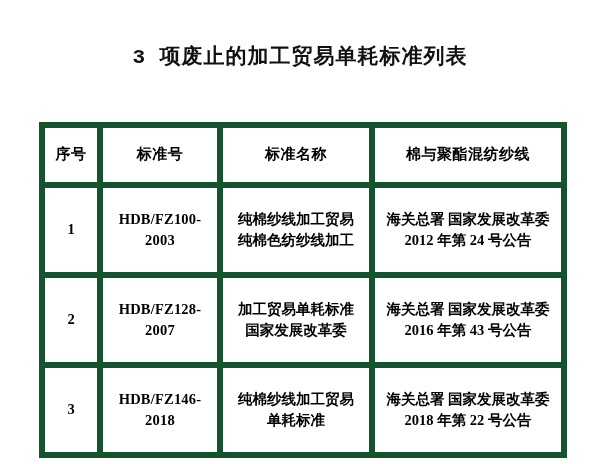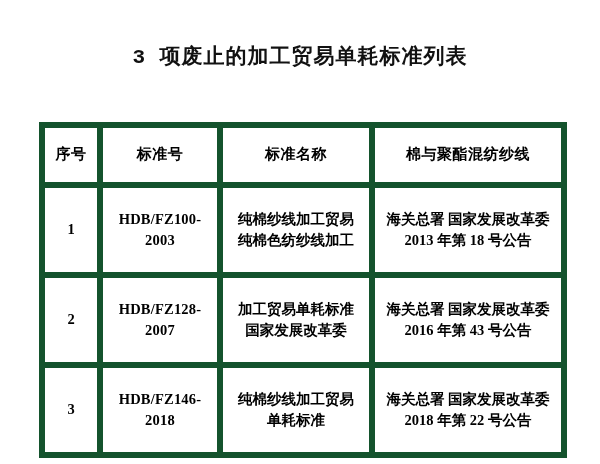--- a/index.html
+++ b/index.html
@@ -113,21 +113,21 @@
           </td>
           <td>
             <span class="cell-lines">
               <span>纯棉纱线加工贸易</span>
               <span>纯棉色纺纱线加工</span>
             </span>
           </td>
           <td>
             <span class="cell-lines">
               <span>海关总署 国家发展改革委</span>
-              <span>2013 年第 18 号公告</span>
+              <span>2012 年第 24 号公告</span>
             </span>
           </td>
         </tr>
 
         <tr>
           <td class="num-cell">2</td>
           <td>
             <span class="cell-lines code-cell">
               <span>HDB/FZ128-</span>
               <span>2007</span>

